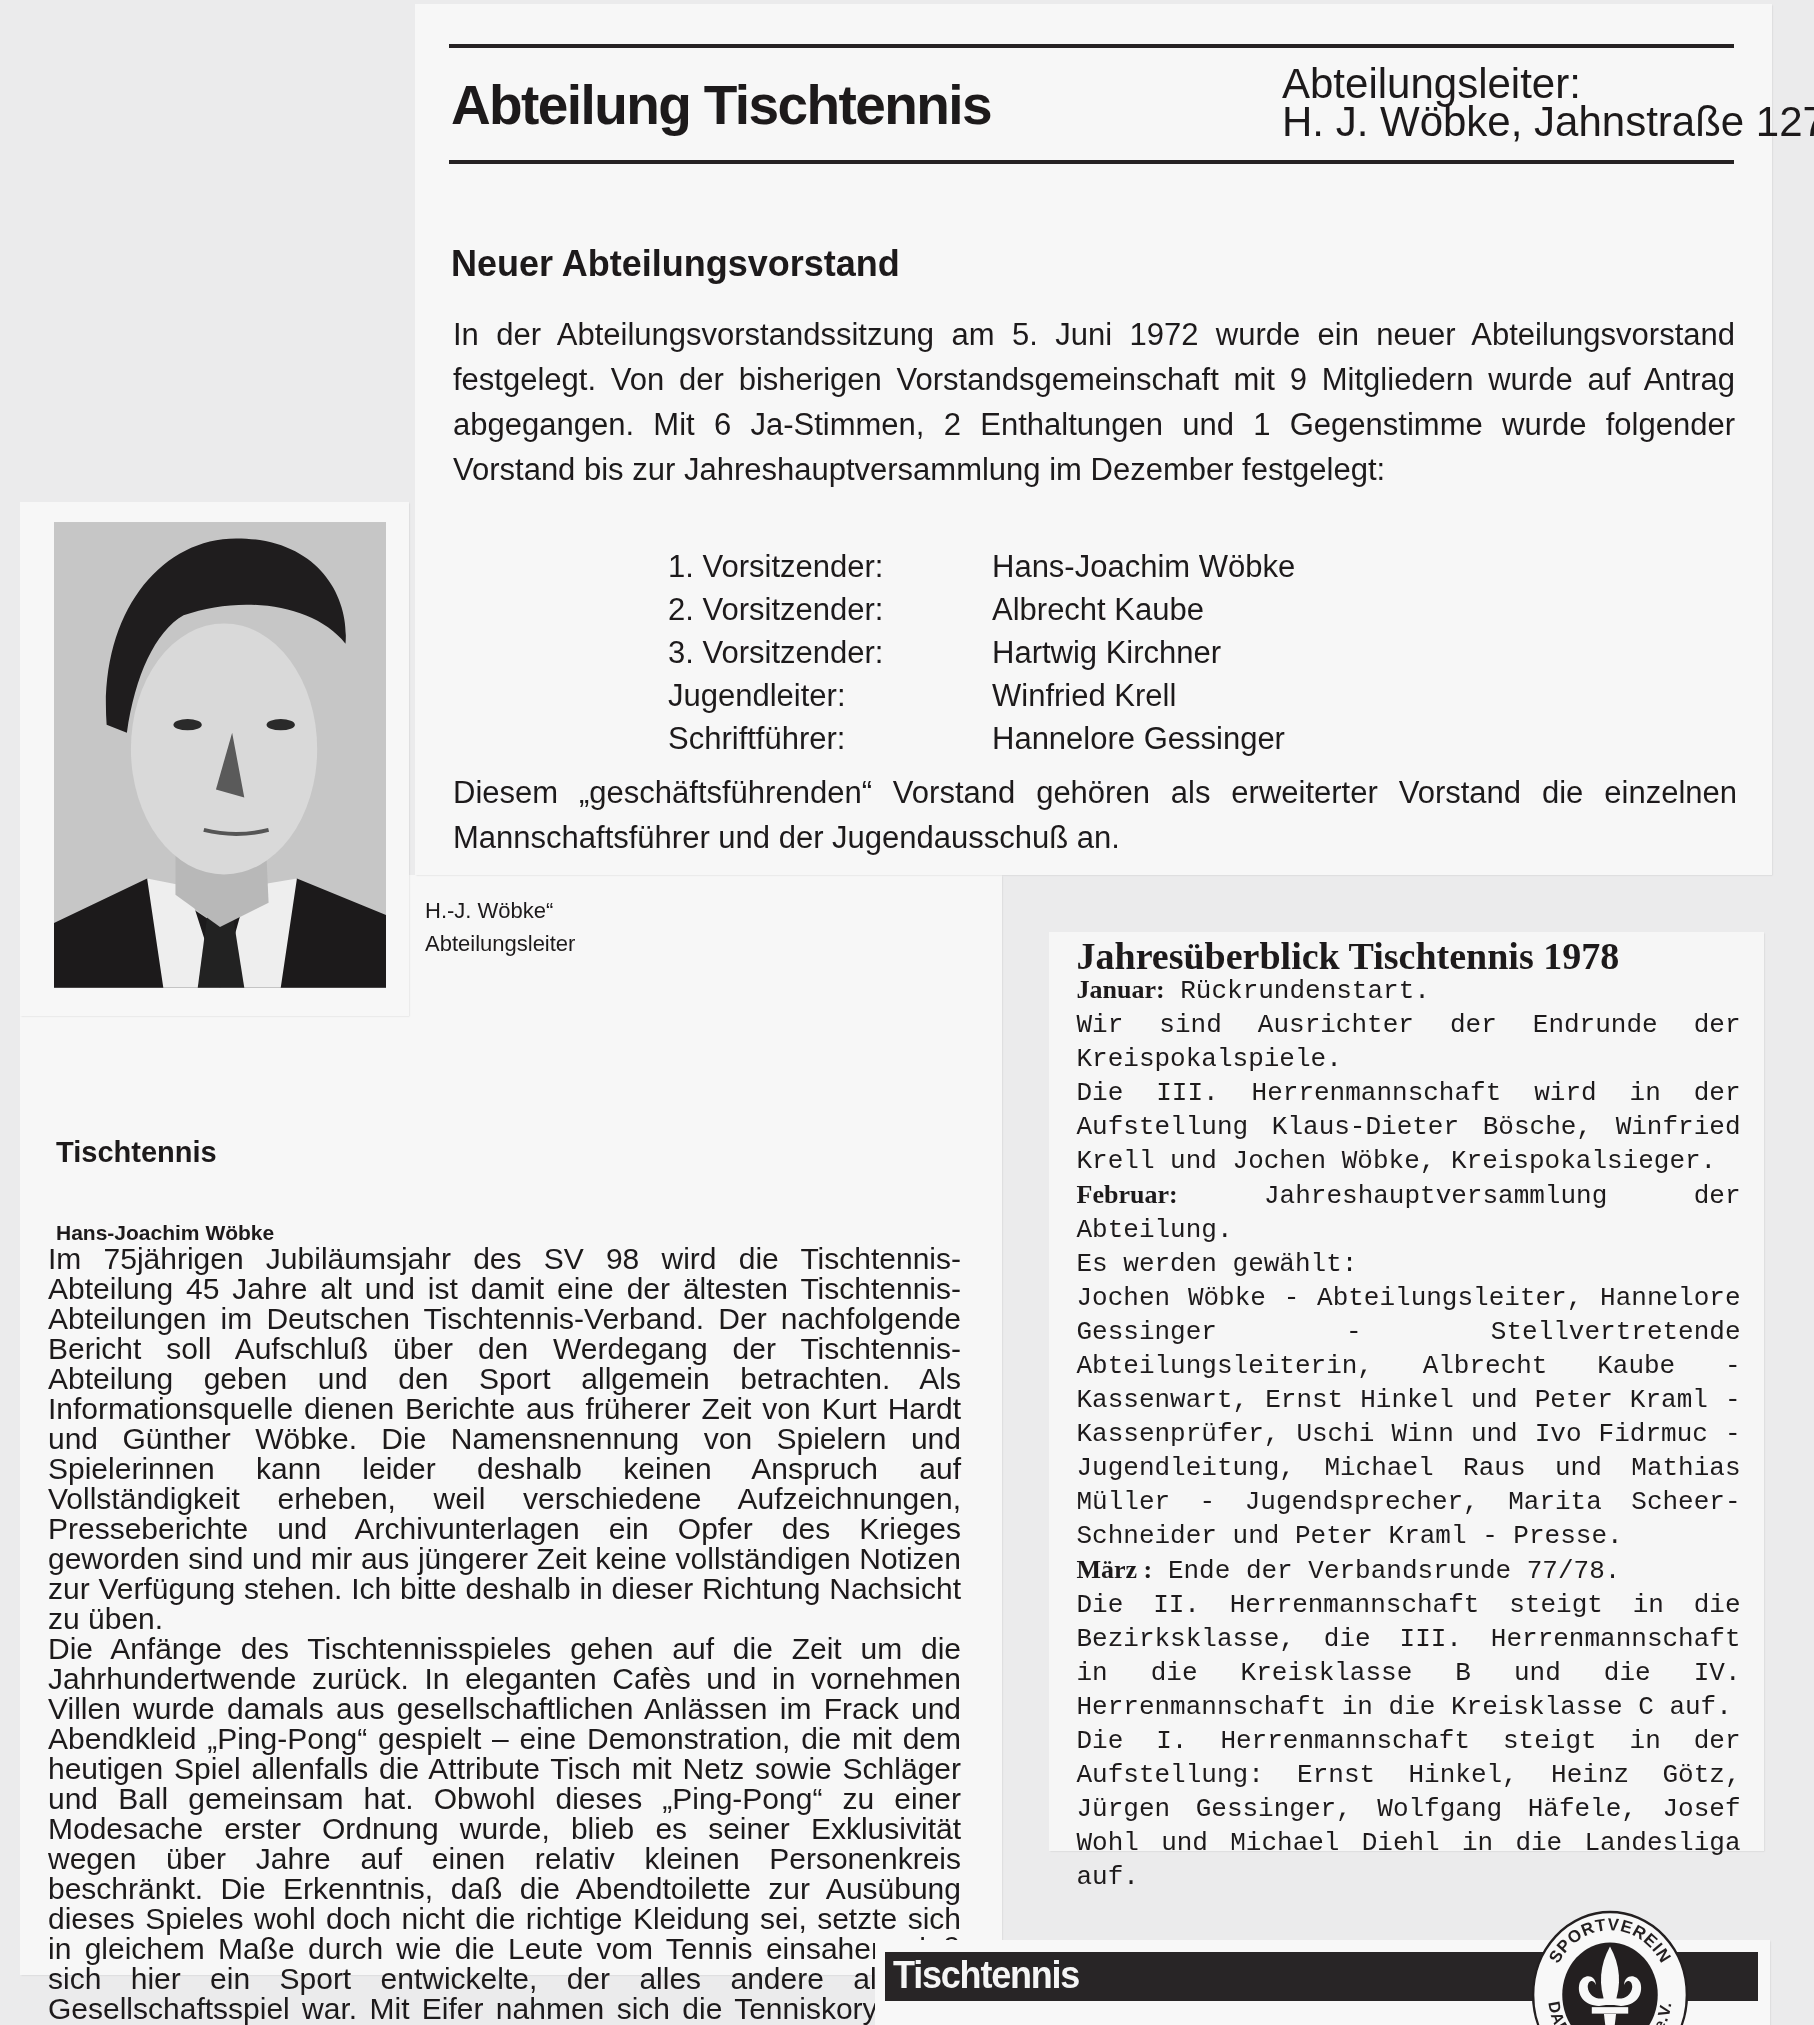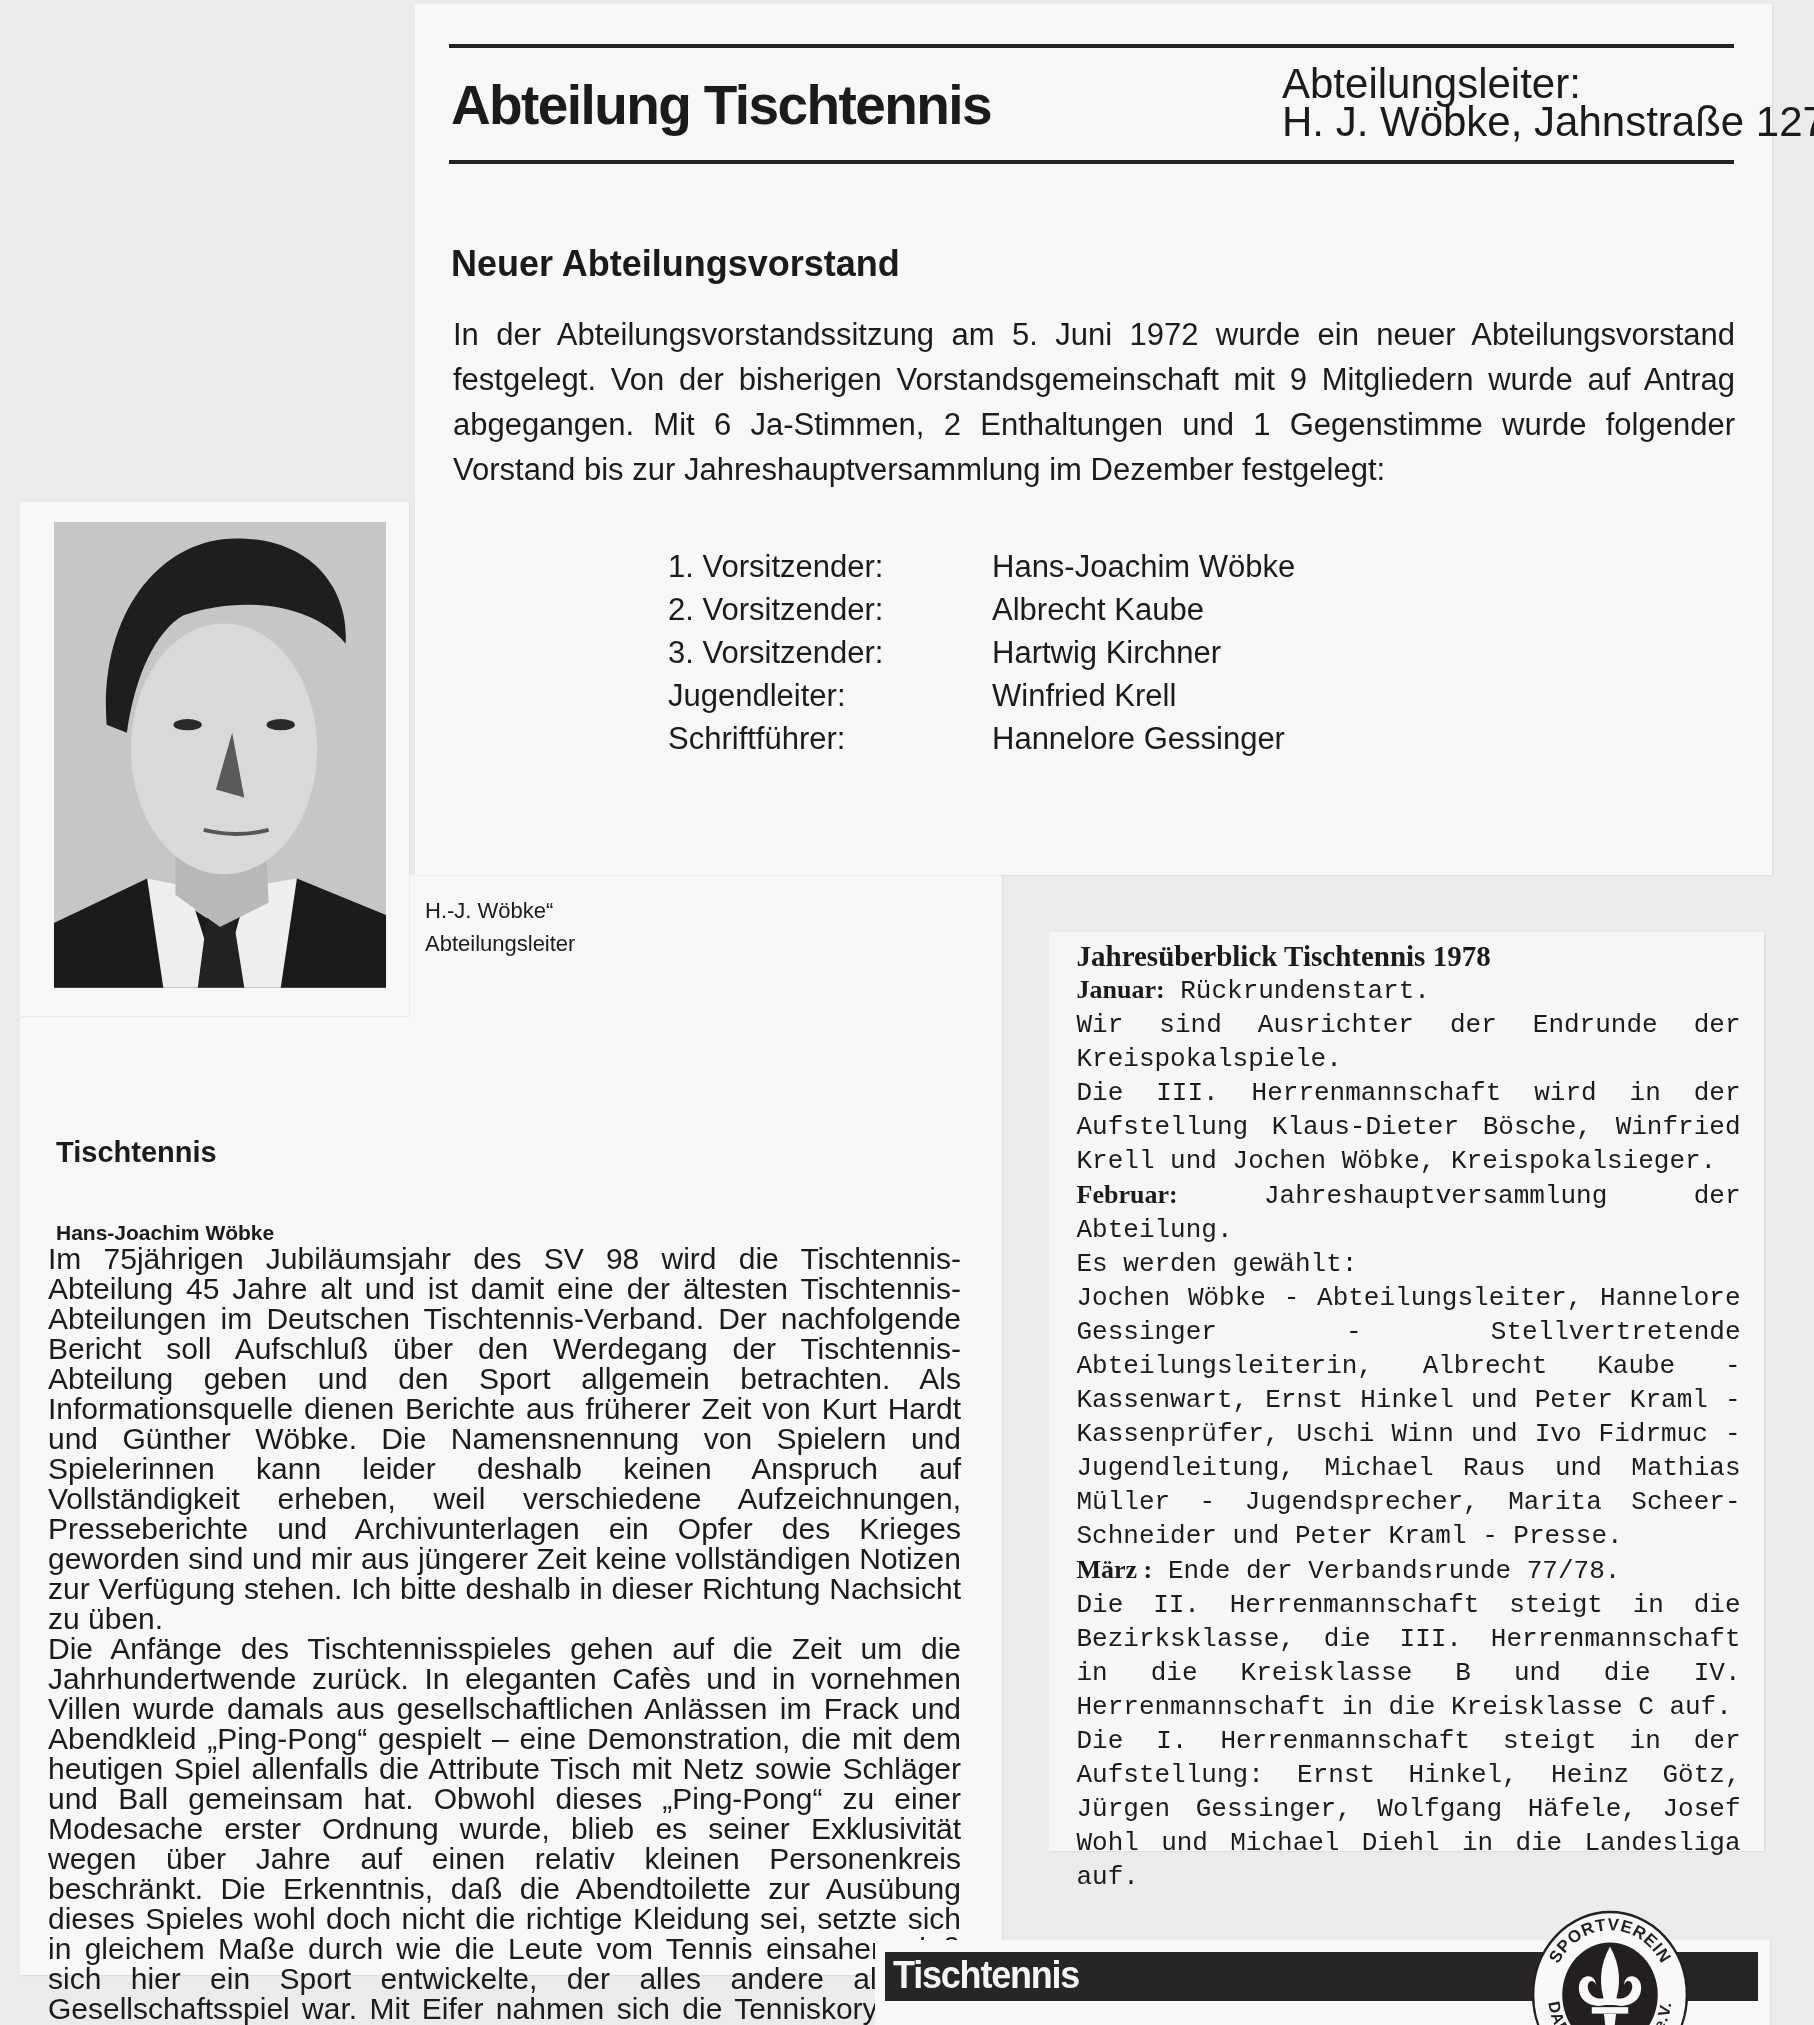--- a/index.html
+++ b/index.html
@@ -35,21 +35,21 @@
   #art-kicker { position:absolute; left:36px; top:261px; font-size:29px; font-weight:bold; }
   #art-title { position:absolute; left:36px; top:306px; font-size:29px; font-weight:bold; white-space:nowrap; letter-spacing:-0.4px; }
   #art-author { position:absolute; left:36px; top:346px; font-size:21px; font-weight:bold; }
   #art-body { position:absolute; left:28px; top:369px; width:913px; font-size:30px; line-height:30px; text-align:justify; }
   #art-body p { margin:0; }
 
   
   #review-clip { left:1049px; top:932px; width:715px; height:919px; z-index:2; background:#f6f6f6; }
   #review { position:absolute; left:27.5px; top:7.3px; width:664px; font-family:"Liberation Mono", monospace; font-size:26px; line-height:34px; text-align:justify; }
   #review p { margin:0; }
-  #review .title { font-family:"Liberation Serif", serif; font-weight:bold; font-size:29px; }
+  #review .title { font-family:"Liberation Serif", serif; font-weight:bold; font-size:38px; }
   #review .month { font-family:"Liberation Serif", serif; font-weight:bold; }
 
   
   #y1990-clip { left:875px; top:1940px; width:895px; height:867px; z-index:2; background:#f8f8f8; }
   #banner { position:absolute; left:10px; top:12px; width:873px; height:49px; background:#282526; }
   #banner-title { position:absolute; left:8px; top:2.4px; color:#f5f5f5; font-size:36px; font-weight:bold; letter-spacing:-1.2px; font-family:"Liberation Sans", sans-serif; transform:scaleY(1.08); }
   #logo { position:absolute; left:648px; top:-32px; width:174px; height:174px; }
 </style>
 </head>
 <body>
@@ -119,20 +119,21 @@
       </div>
     <div class="row">
         <span class="role">Jugendleiter:</span>
         <span>Winfried Krell</span>
       </div>
     <div class="row">
         <span class="role">Schriftführer:</span>
         <span>Hannelore Gessinger</span>
       </div>
   </div>
+  <div id="top-outro">Diesem „geschäftsführenden“ Vorstand gehören als erweiterter Vorstand die einzelnen Mannschaftsführer und der Jugendausschuß an.</div>
 </div>
 
 <div class="clip" id="review-clip">
   <div id="review">
     <p class="title">Jahresüberblick Tischtennis 1978</p>
     <p><span class="month">Januar:</span> <span>Rückrundenstart.</span></p>
     <p>Wir sind Ausrichter der Endrunde der Kreispokalspiele.</p>
     <p>Die III. Herrenmannschaft wird in der Aufstellung Klaus-Dieter Bösche, Winfried Krell und Jochen Wöbke, Kreispokalsieger.</p>
     <p><span class="month">Februar:</span> <span>Jahreshauptversammlung der Abteilung.</span></p>
     <p>Es werden gewählt:</p>

